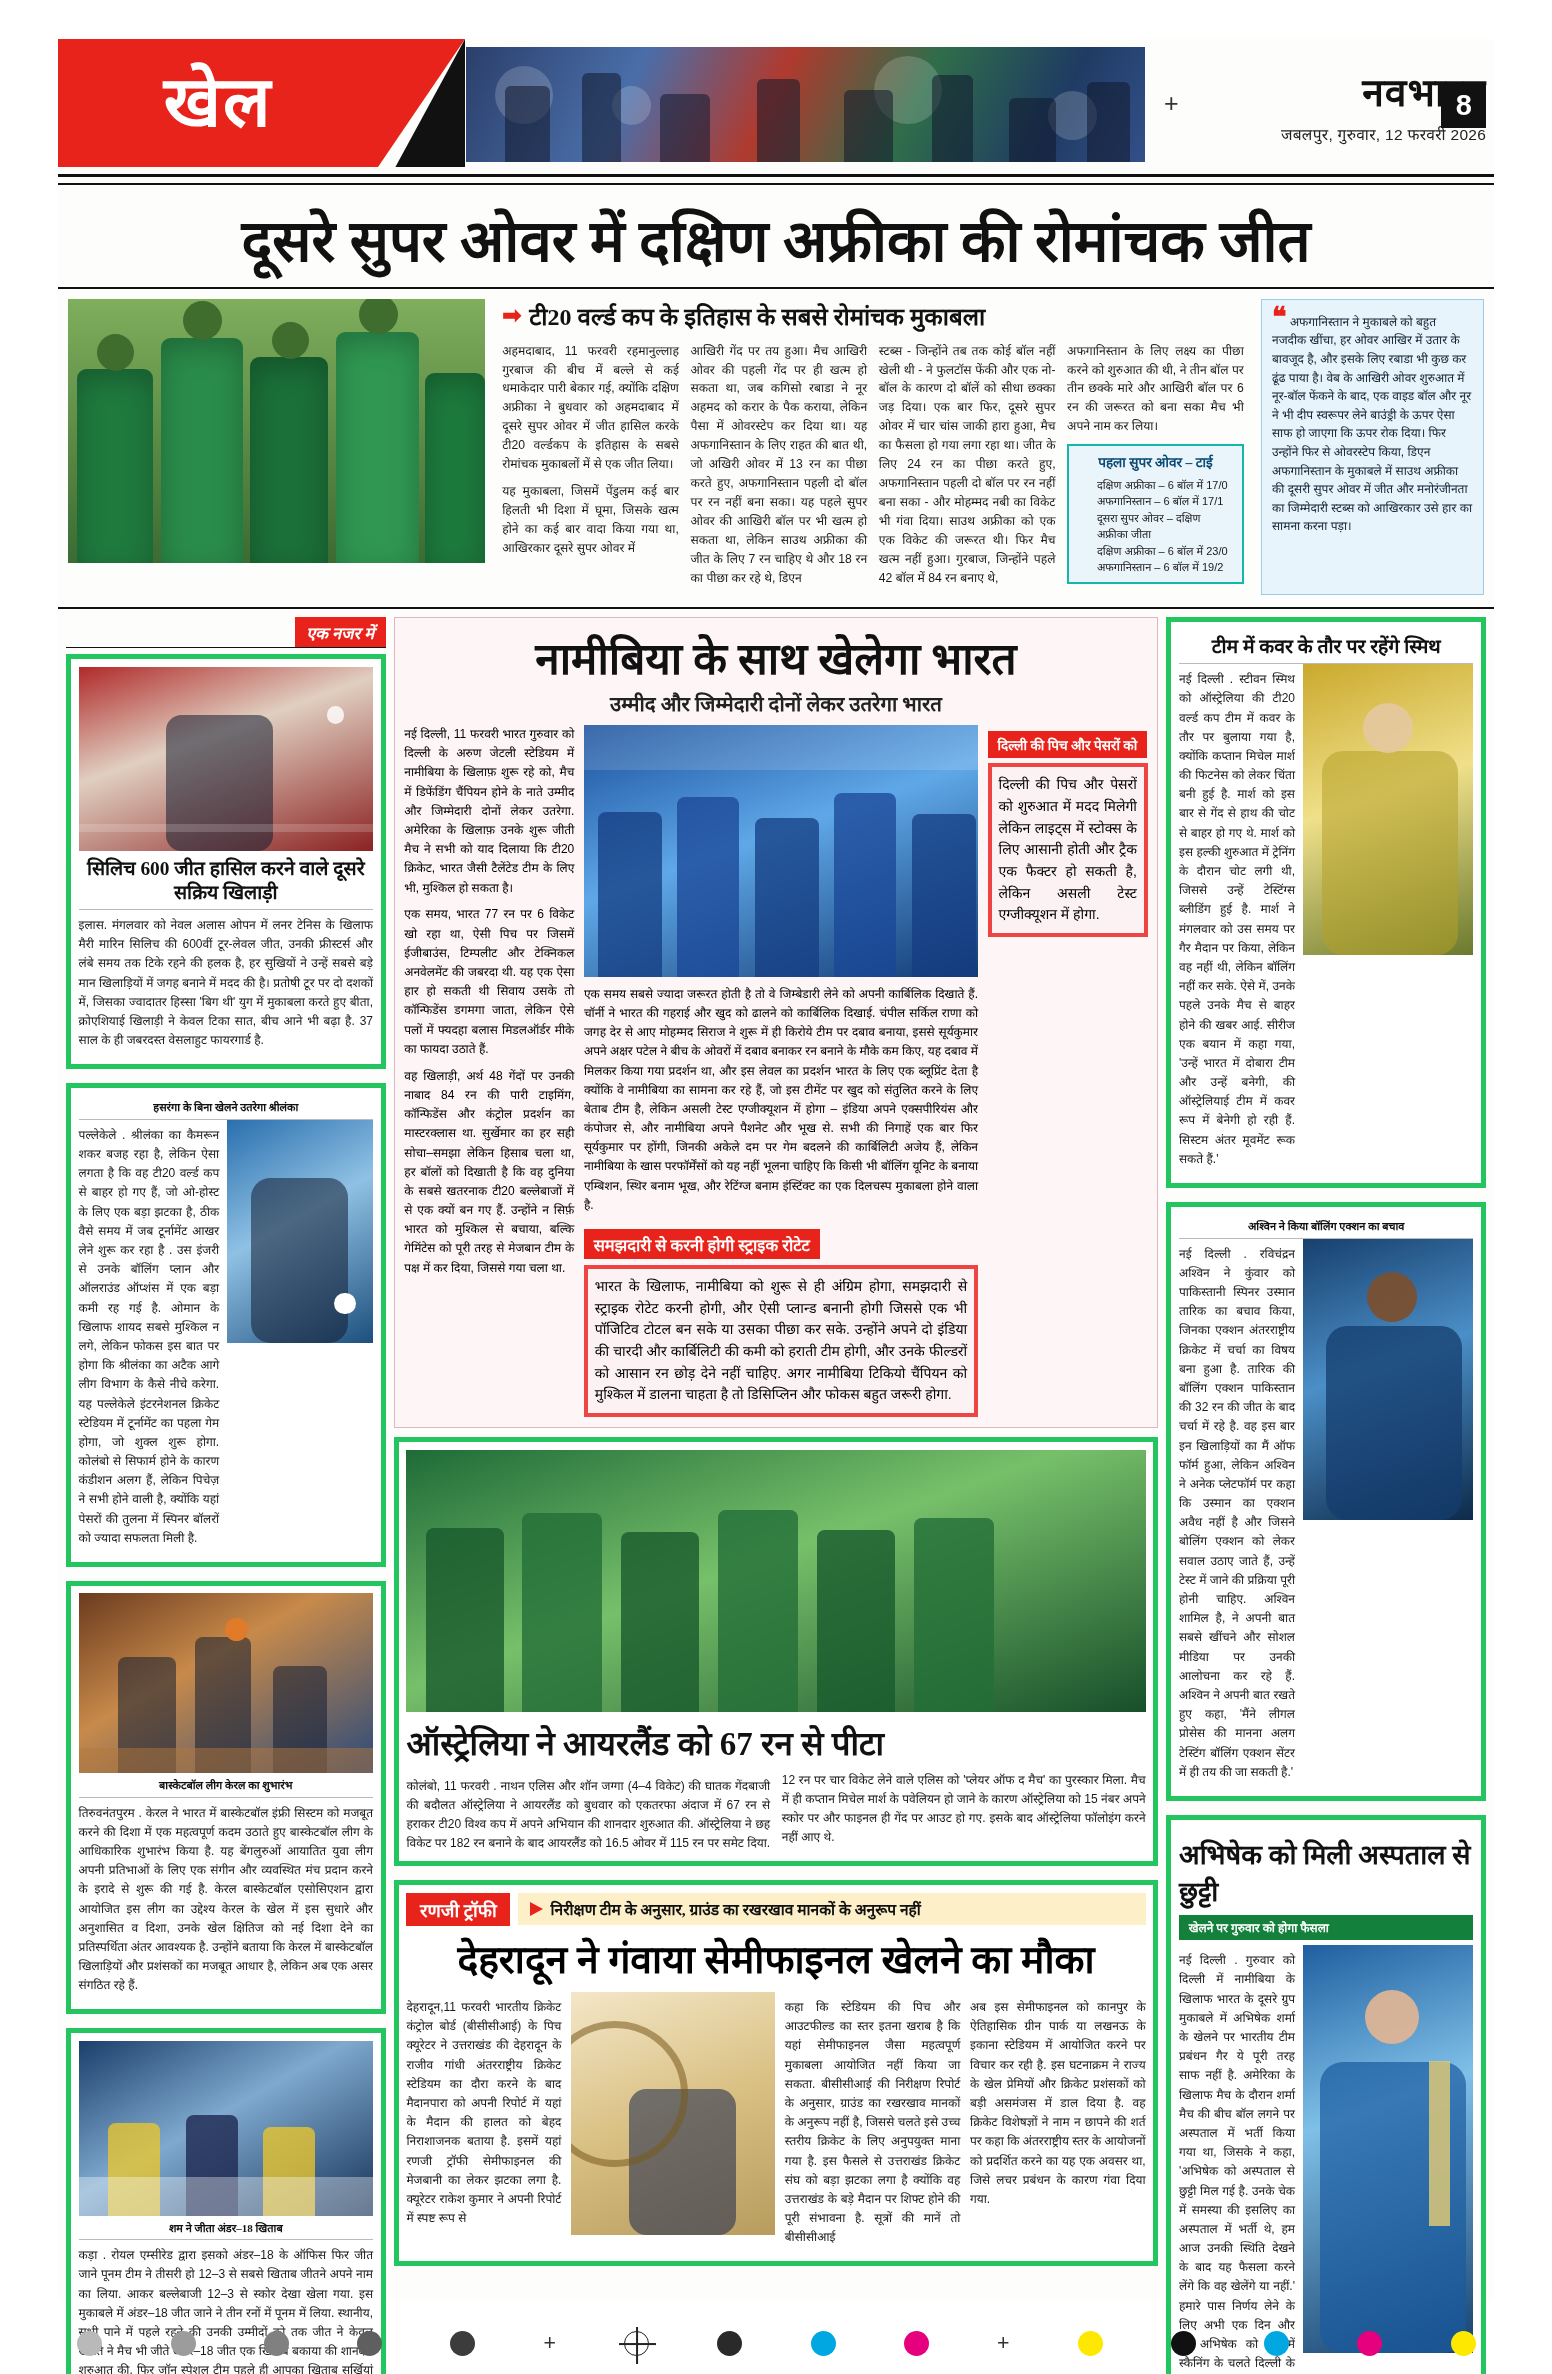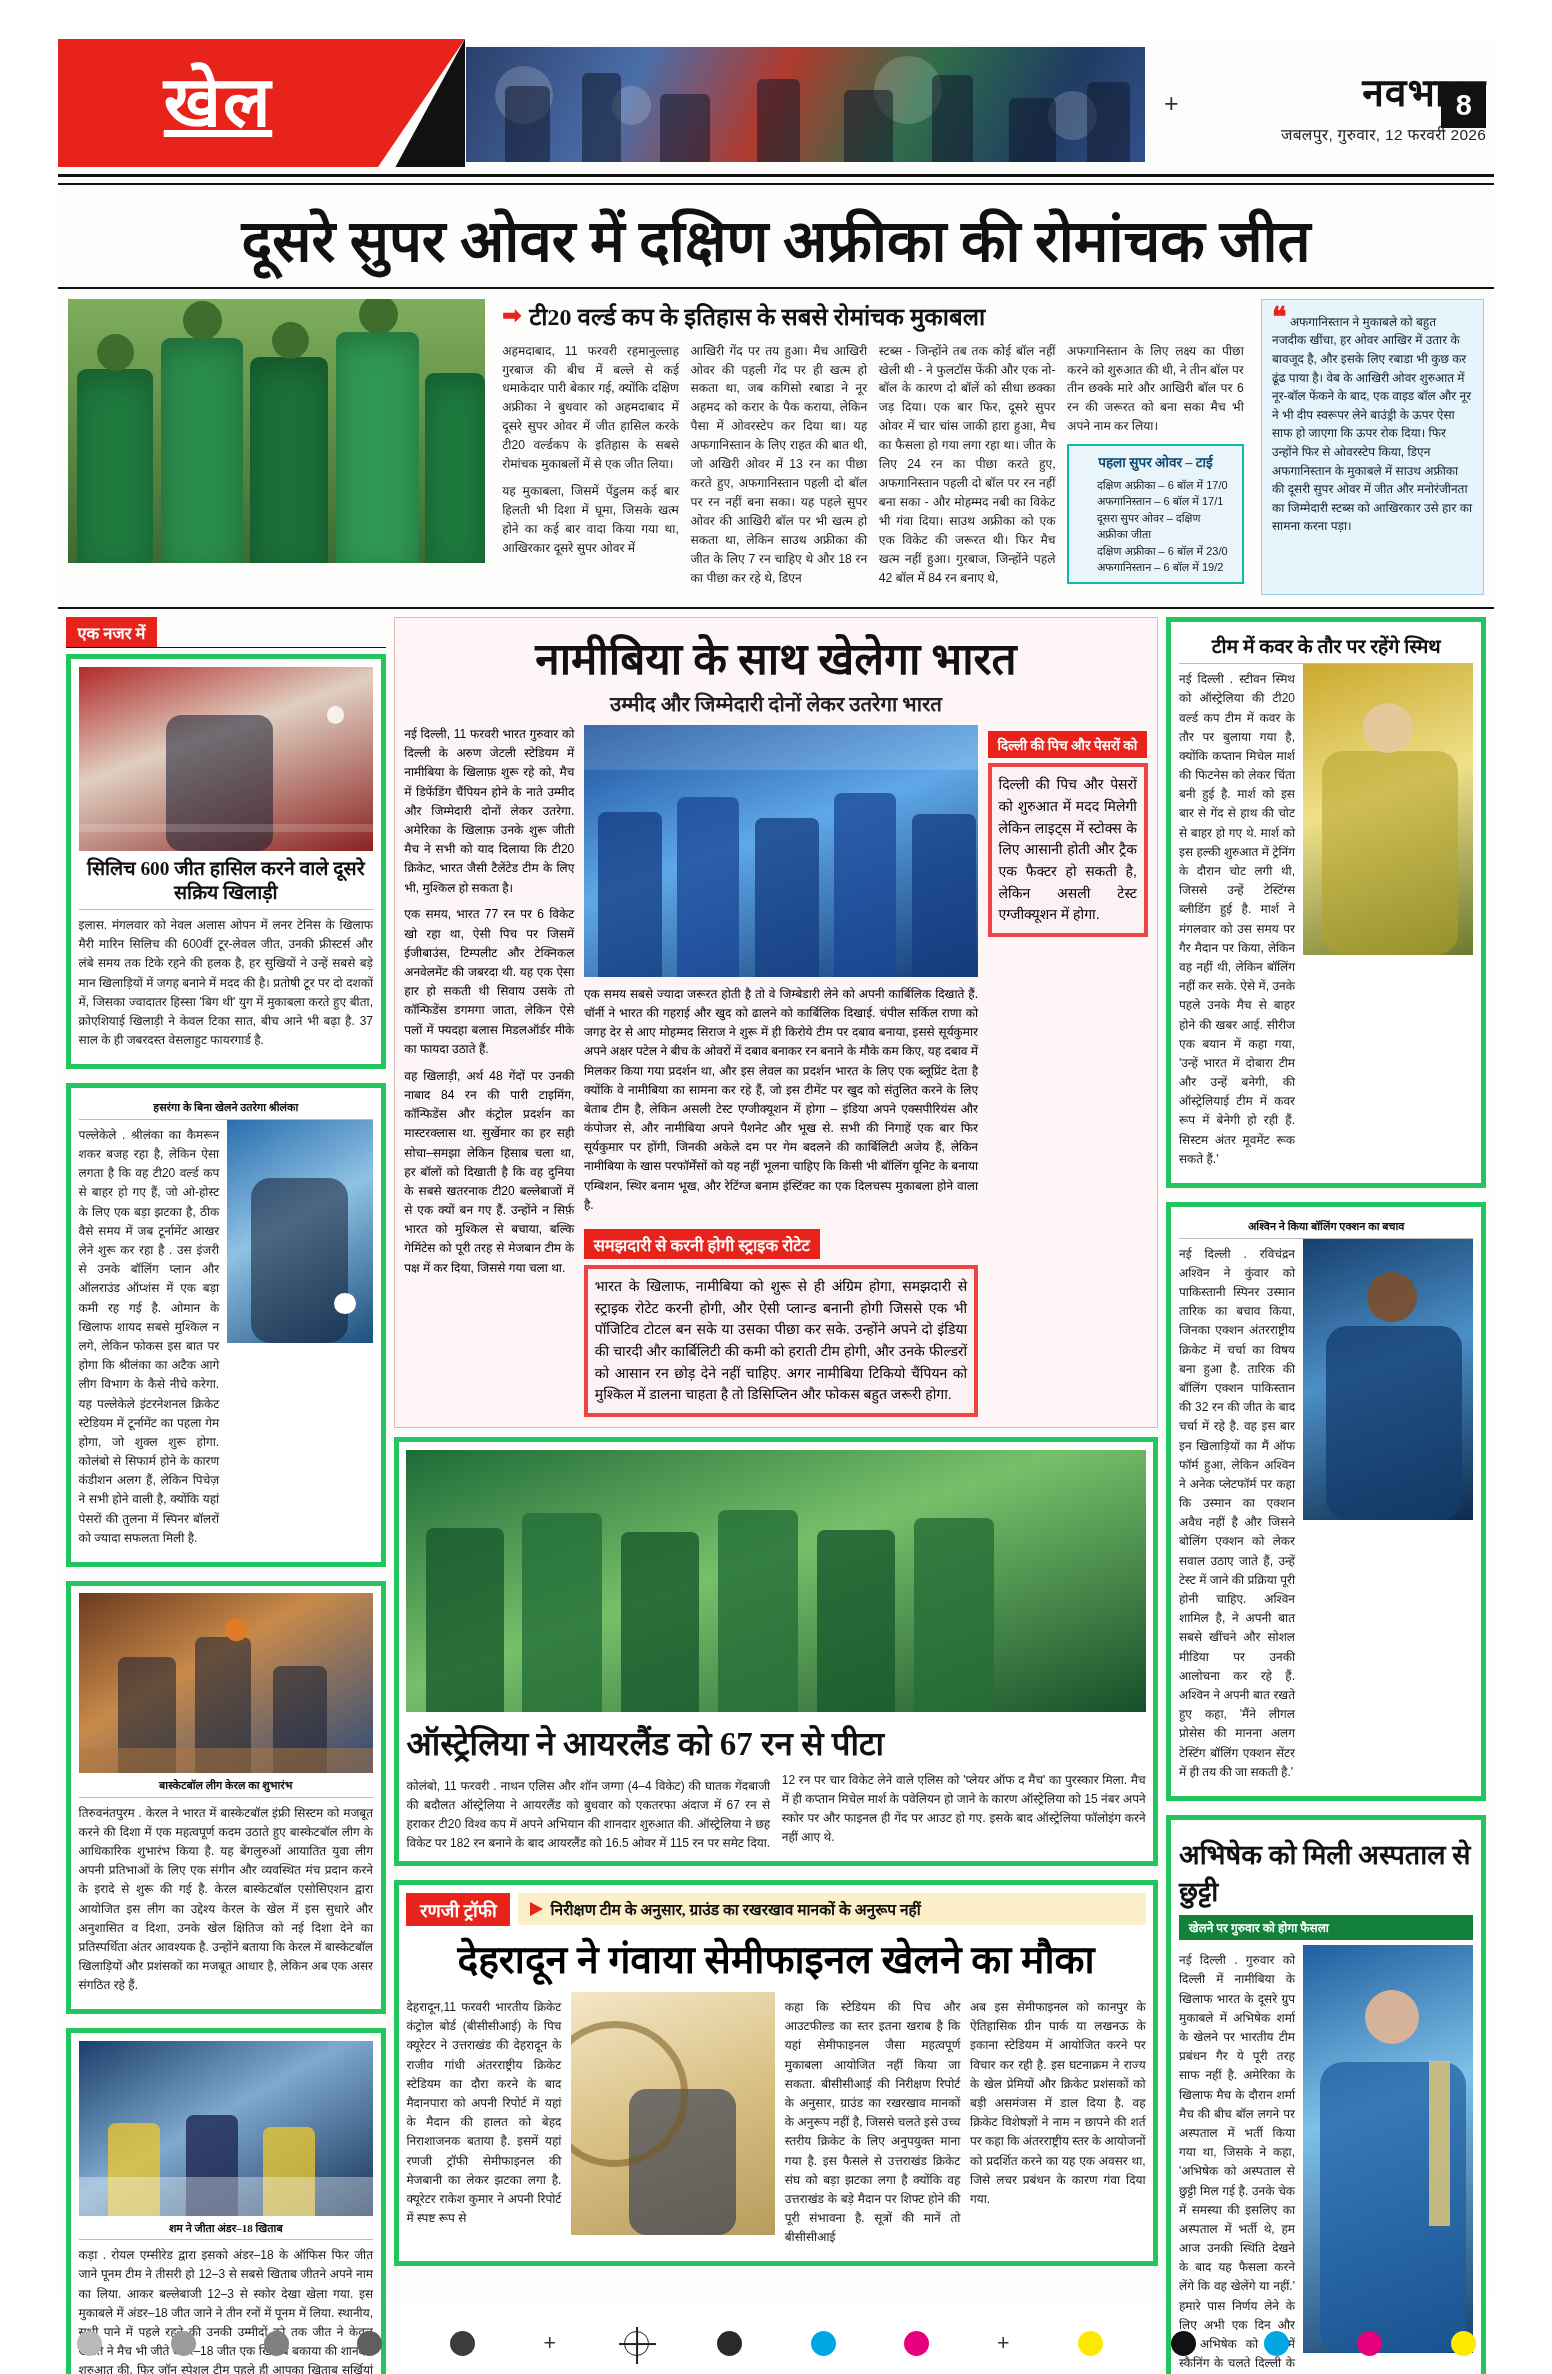--- a/index.html
+++ b/index.html
@@ -16,21 +16,21 @@
   }
 
   
   .masthead { position:relative; height:146px; border-bottom:2.9px solid #111; }
   .mast-red {
     position:absolute; left:0; top:0; width:320px; height:128px;
     background:#e8231c;
   }
   .mast-red .khel {
     color:#fff; font-family:"Liberation Serif", serif; font-weight:bold;
-    font-size:70px; line-height:128px; text-align:center; letter-spacing:1.9px;text-decoration:underline;
+    font-size:70px; line-height:128px; text-align:center; letter-spacing:1.9px;
   }
   .mast-wedge {
     position:absolute; left:320px; top:0; width:87px; height:128px;
     background:#e8231c;
     clip-path: polygon(0 0, 100% 0, 0 100%);
   }
   .mast-wedge2 {
     position:absolute; left:320px; top:0; width:87px; height:128px;
     background:#111;
     clip-path: polygon(100% 0, 100% 100%, 20% 100%);
@@ -114,21 +114,21 @@
   
   .grid { display:flex; gap:7.8px; padding:7.8px; }
   .col-left { width:320px; flex:0 0 320px; }
   .col-mid  { flex:1; }
   .col-right{ width:320px; flex:0 0 320px; }
 
   .hdr-tab {
     background:#e8231c; color:#fff; font-family:"Liberation Serif",serif;
     font-weight:bold; font-size:16.5px; padding:3.9px 11.6px; display:inline-block;
   }
-  .hdr-row { border-bottom:1.9px solid #111; margin-bottom:5.8px; }
+  .hdr-row { border-bottom:1.9px solid #111; text-align:right; margin-bottom:5.8px;font-style:italic; }
 
   .photo {
     position:relative; overflow:hidden; background:#444;
   }
   .ph-tennis { height:184px; background:linear-gradient(160deg,#b02a2a,#e0cfc0 40%,#8b2222); }
   .ph-player { height:194px; background:linear-gradient(150deg,#2a6fae,#8fc1e4 45%,#1d4f7d); }
   .ph-basket { height:180px; background:linear-gradient(150deg,#6b3b1f,#c88a4a 40%,#2b4a7a); }
   .ph-hockey { height:175px; background:linear-gradient(150deg,#1b3f6b,#7fa9cf 45%,#163257); }
   .ph-smith  { height:291px; background:linear-gradient(160deg,#caa92d,#f0e08a 45%,#6b7a2e); }
   .ph-ashwin { height:281px; background:linear-gradient(160deg,#17406e,#4b8fc7 45%,#0e2a4a); }

